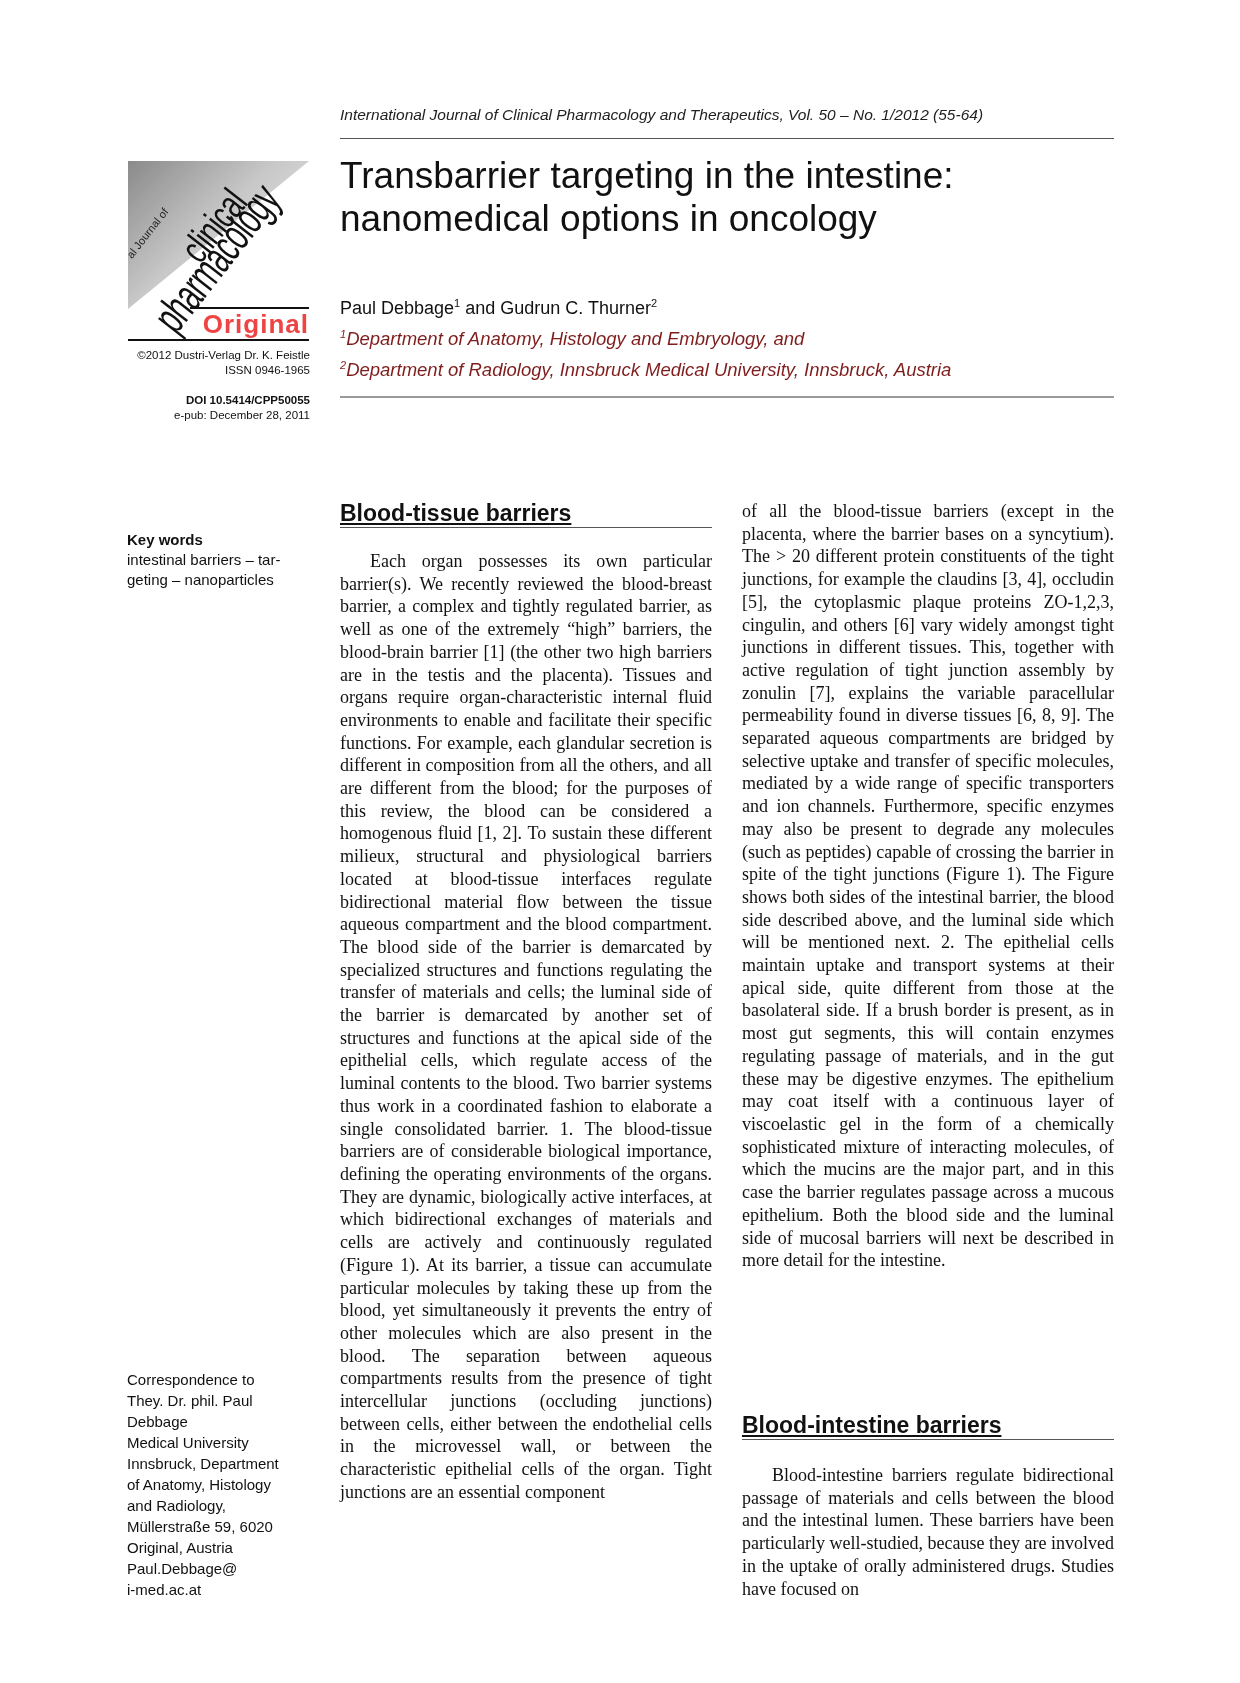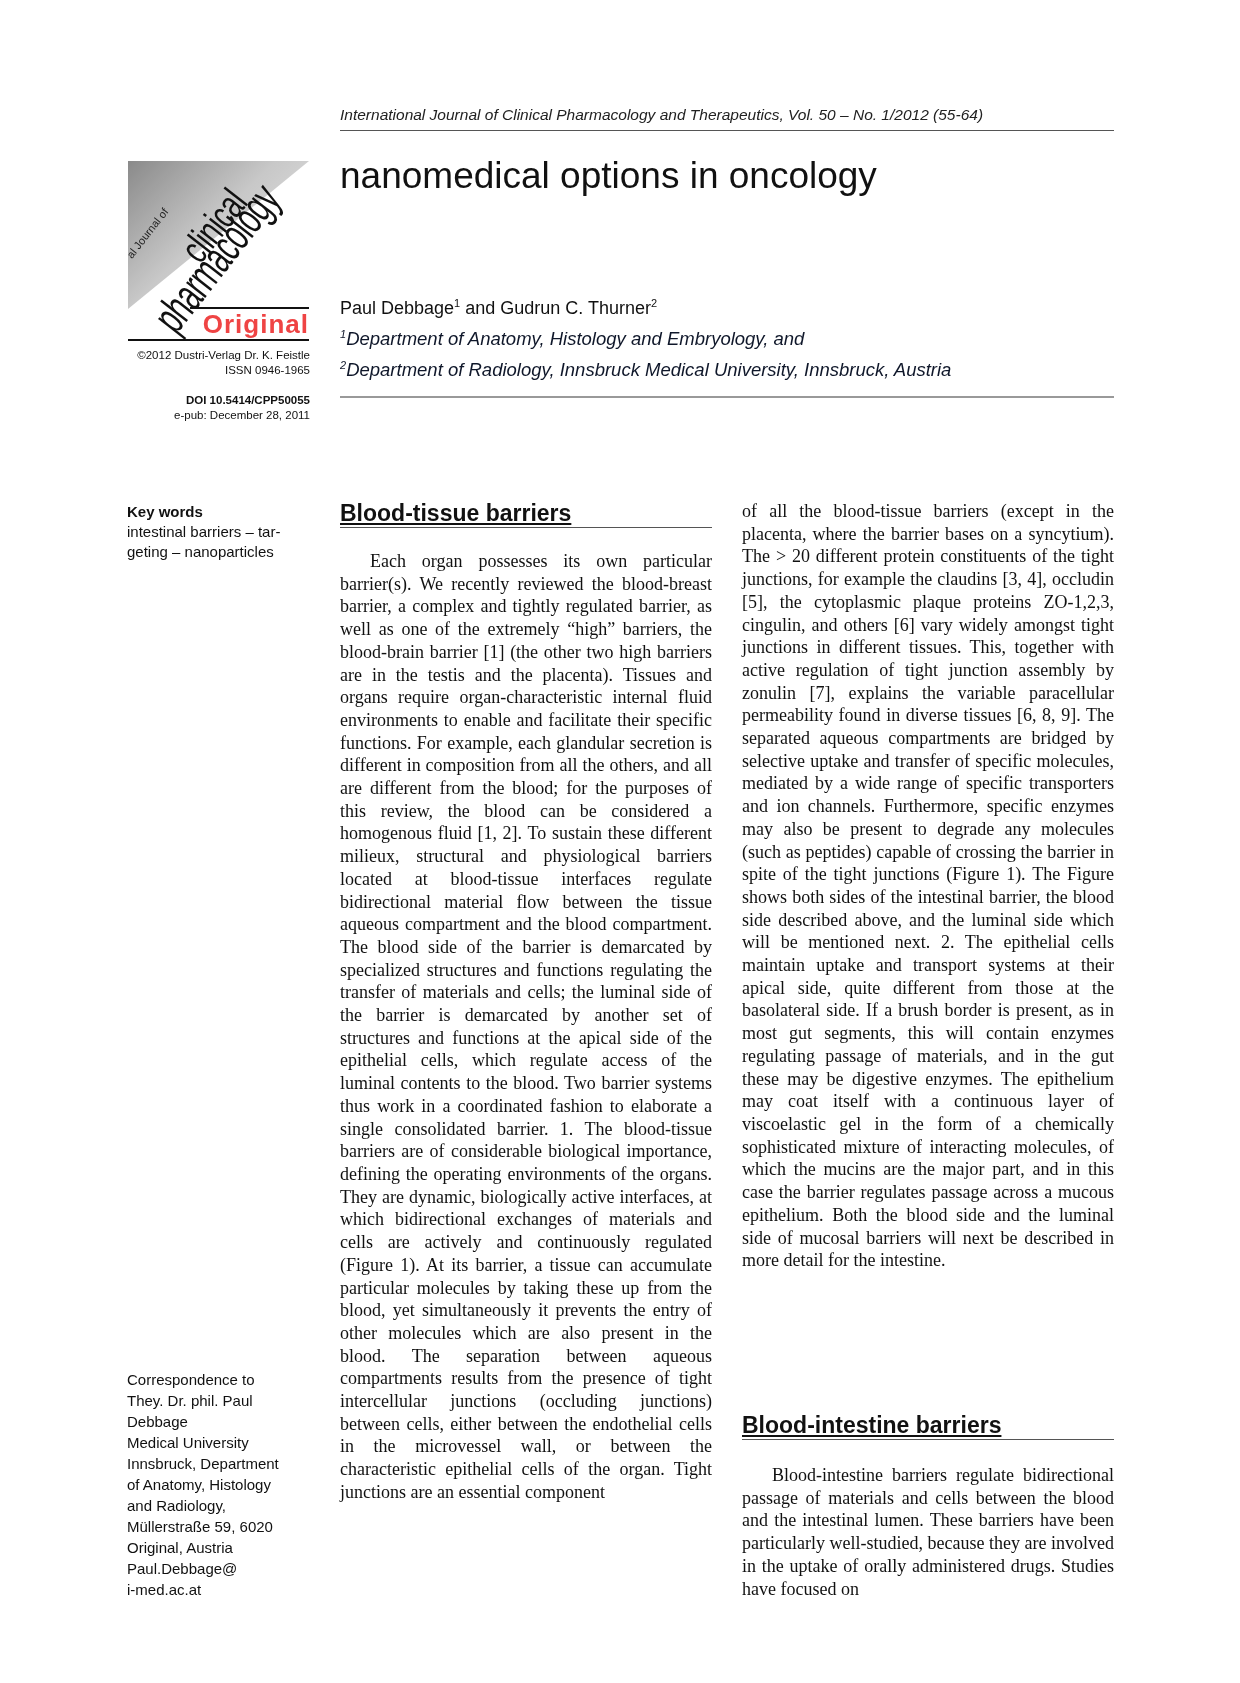--- a/index.html
+++ b/index.html
@@ -3,21 +3,21 @@
 <meta charset="utf-8">
 <style>
   html, body { margin: 0; padding: 0; background: #ffffff; }
   body { width: 1240px; height: 1683px; position: relative; overflow: hidden; color: #111; }
   .sans { font-family: "Liberation Sans", "DejaVu Sans", sans-serif; }
   .serif { font-family: "Liberation Serif", "DejaVu Serif", serif; }
 
   .running-head {
     position: absolute; left: 340px; top: 106px; width: 774px;
     font-size: 15.5px; font-style: italic; color: #222;
-    padding-bottom: 6px; border-bottom: 1.5px solid #555;
+    padding-bottom: 14px; border-bottom: 1.5px solid #555;
   }
 
   
   .logo {
     position: absolute; left: 128px; top: 161px; width: 181px; height: 180px;
     overflow: hidden;
   }
   .logo-tri {
     position: absolute; left: 0; top: 0; width: 181px; height: 148px;
     background: linear-gradient(135deg, #8a8a8a 0%, #c8c8c8 45%, #eeeeee 100%);
@@ -31,24 +31,24 @@
   .logo-bottom-rule { position: absolute; left: 0; top: 178px; width: 181px; height: 2px; background: #111; }
 
   .meta-right { position: absolute; left: 110px; width: 200px; text-align: right; font-size: 11.5px; color: #111; }
 
   .title {
     position: absolute; left: 340px; top: 154px; width: 780px;
     font-size: 37px; line-height: 43px; color: #111;
   }
   .authors { position: absolute; left: 340px; top: 267px; font-size: 18px; color: #111; margin-top: 30px; }
   .authors sup, .affil sup { font-size: 11px; }
-  .affil { position: absolute; left: 340px; top: 321px; font-size: 18.5px; line-height: 27px; font-style: italic; color: #0f172a; }
+  .affil { position: absolute; left: 340px; top: 321px; font-size: 18.5px; line-height: 27px; font-style: italic; color: #7f1d1d; }
   .header-rule { position: absolute; left: 340px; top: 396px; width: 774px; height: 1.5px; background: #999; }
 
-  .keywords { position: absolute; left: 127px; top: 502px; width: 180px; font-size: 15px; line-height: 20px; }
+  .keywords { position: absolute; left: 127px; top: 530px; width: 180px; font-size: 15px; line-height: 20px; }
   .keywords .kw-title { font-weight: bold; }
 
   .corr { position: absolute; left: 127px; top: 1369px; width: 190px; font-size: 15px; line-height: 21px; }
 
   .col { position: absolute; width: 372px; font-size: 18px; line-height: 22.7px; text-align: justify; }
   .col p { margin: 0; }
   .col .indent { text-indent: 30px; }
   .col-1 { left: 340px; top: 550px; }
   .col-2 { left: 742px; top: 500px; }
 
@@ -74,20 +74,21 @@
   <div class="logo-original">Original</div>
   <div class="logo-bottom-rule"></div>
 </div>
 
 <div class="meta-right sans" style="top:349px;">©2012 Dustri-Verlag Dr. K. Feistle</div>
 <div class="meta-right sans" style="top:364px;">ISSN 0946-1965</div>
 <div class="meta-right sans" style="top:394px; font-weight:bold;">DOI 10.5414/CPP50055</div>
 <div class="meta-right sans" style="top:409px;">e-pub: December 28, 2011</div>
 
 <div class="title sans">
+  <div>Transbarrier targeting in the intestine:</div>
   <div>nanomedical options in oncology</div>
 </div>
 
 <div class="authors sans"><span>Paul Debbage</span><sup>1</sup><span style="white-space:pre;"> and </span><span>Gudrun C. Thurner</span><sup>2</sup></div>
 
 <div class="affil sans">
   <div><sup>1</sup><span>Department of Anatomy, Histology and Embryology, and</span></div>
   <div><sup>2</sup><span>Department of Radiology, Innsbruck Medical University, Innsbruck, Austria</span></div>
 </div>
 

